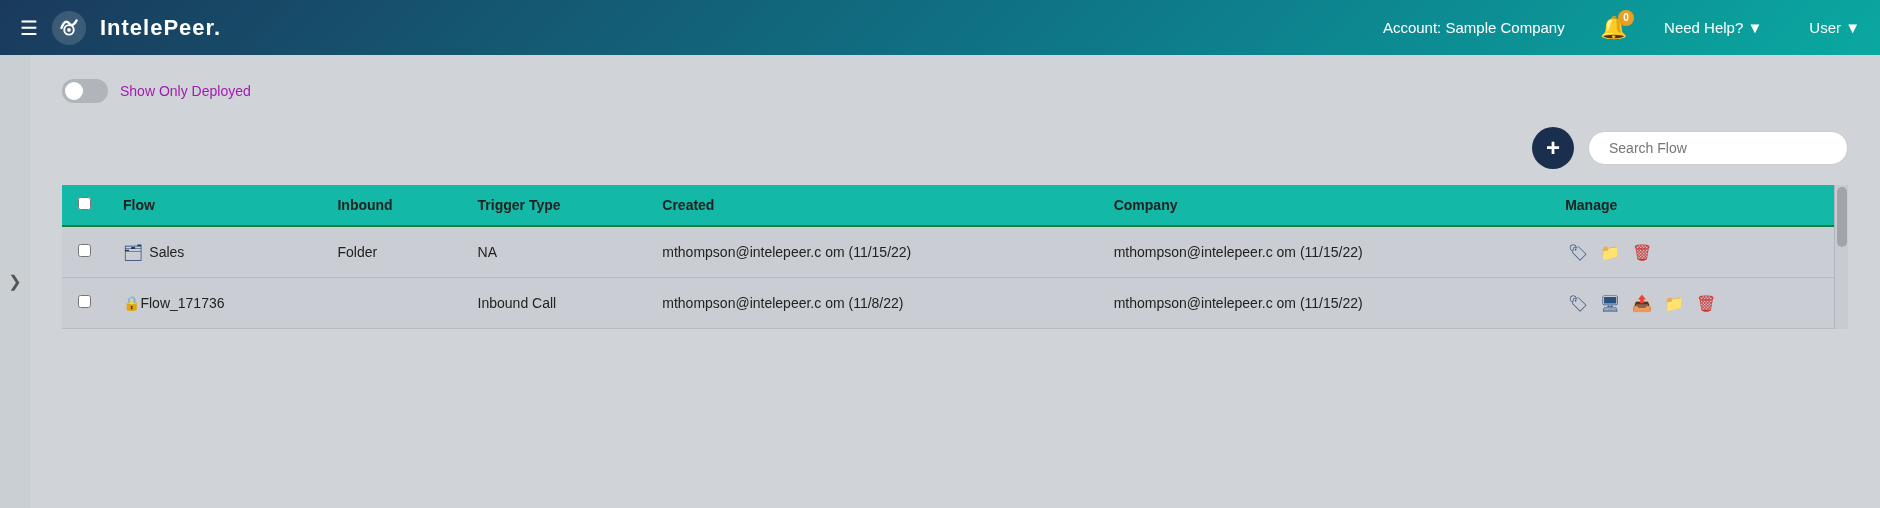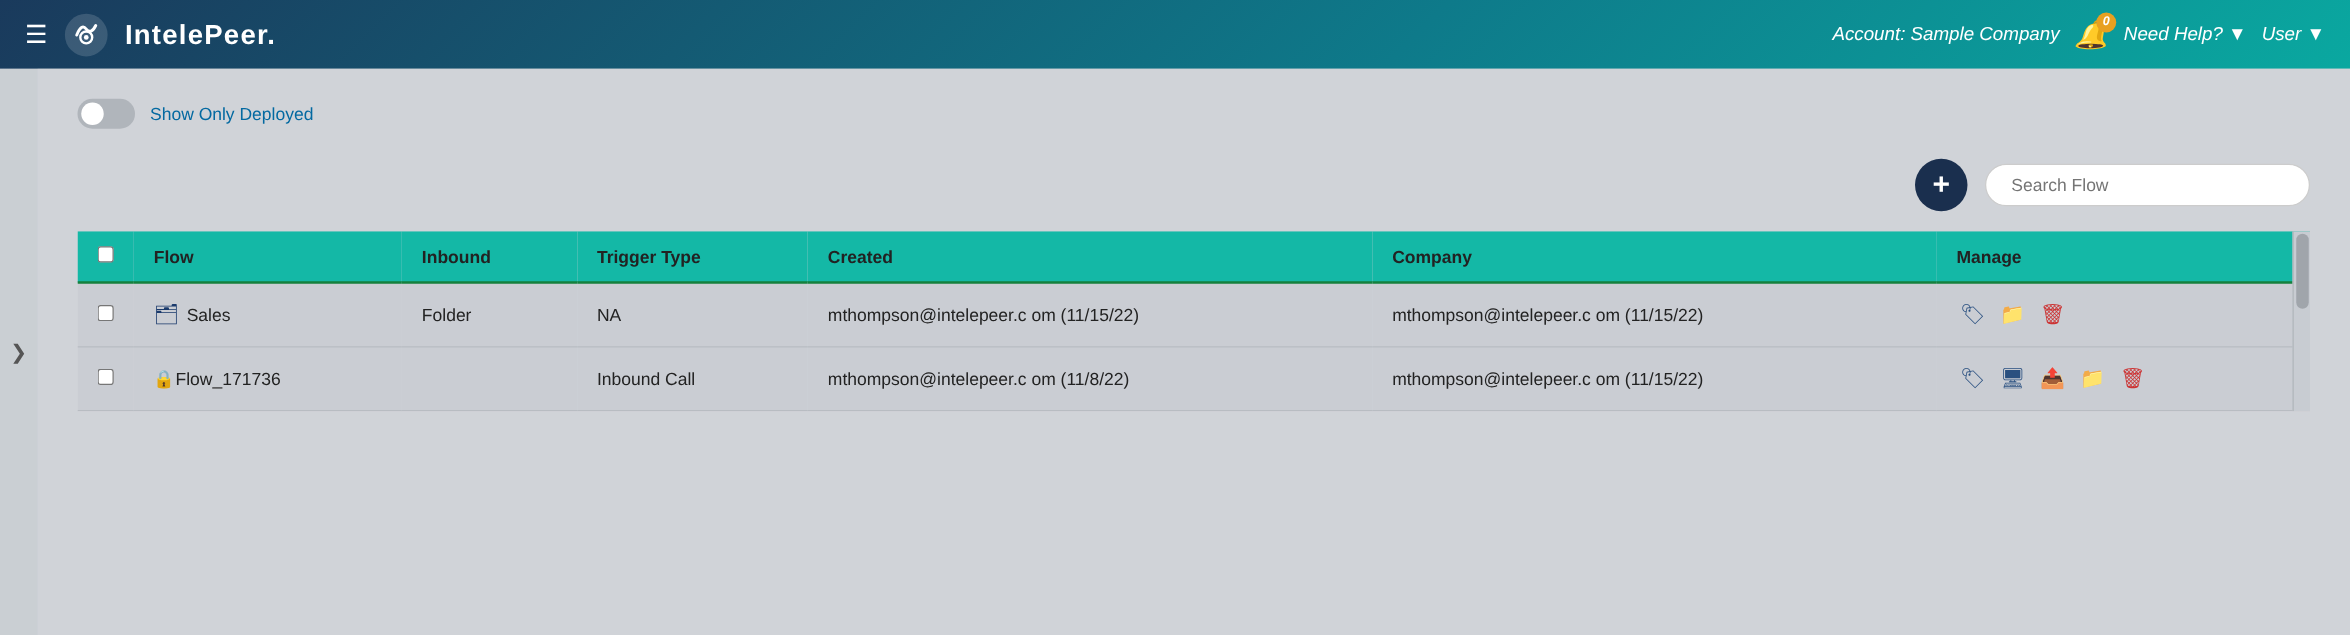--- a/index.html
+++ b/index.html
@@ -41,22 +41,21 @@
       font-weight: bold;
       letter-spacing: 1px;
     }
     .logo-icon {
       width: 38px;
       height: 38px;
     }
     .topnav-right {
       display: flex;
       align-items: center;
-      gap: 12px;
-      font-style: italic;
+      gap: 36px;
     }
     .account-label {
       color: white;
       font-size: 15px;
     }
     .bell-wrapper {
       position: relative;
       cursor: pointer;
     }
     .bell-icon {
@@ -80,20 +79,21 @@
     }
     .need-help {
       color: white;
       font-size: 15px;
       cursor: pointer;
     }
     .user-label {
       color: white;
       font-size: 15px;
       cursor: pointer;
+      margin-left: 11px;
     }
 
     
     .sidebar-toggle {
       position: absolute;
       left: 0;
       top: 55px;
       height: 453px;
       width: 30px;
       display: flex;
@@ -142,21 +142,21 @@
       position: absolute;
       left: 3px;
       top: 3px;
       width: 18px;
       height: 18px;
       background: white;
       border-radius: 50%;
     }
     .toggle-label {
       font-size: 14px;
-      color: #0369a1;
+      color: #a21caf;
     }
 
     
     .action-bar {
       display: flex;
       justify-content: flex-end;
       align-items: center;
       gap: 14px;
       margin-bottom: 16px;
     }

